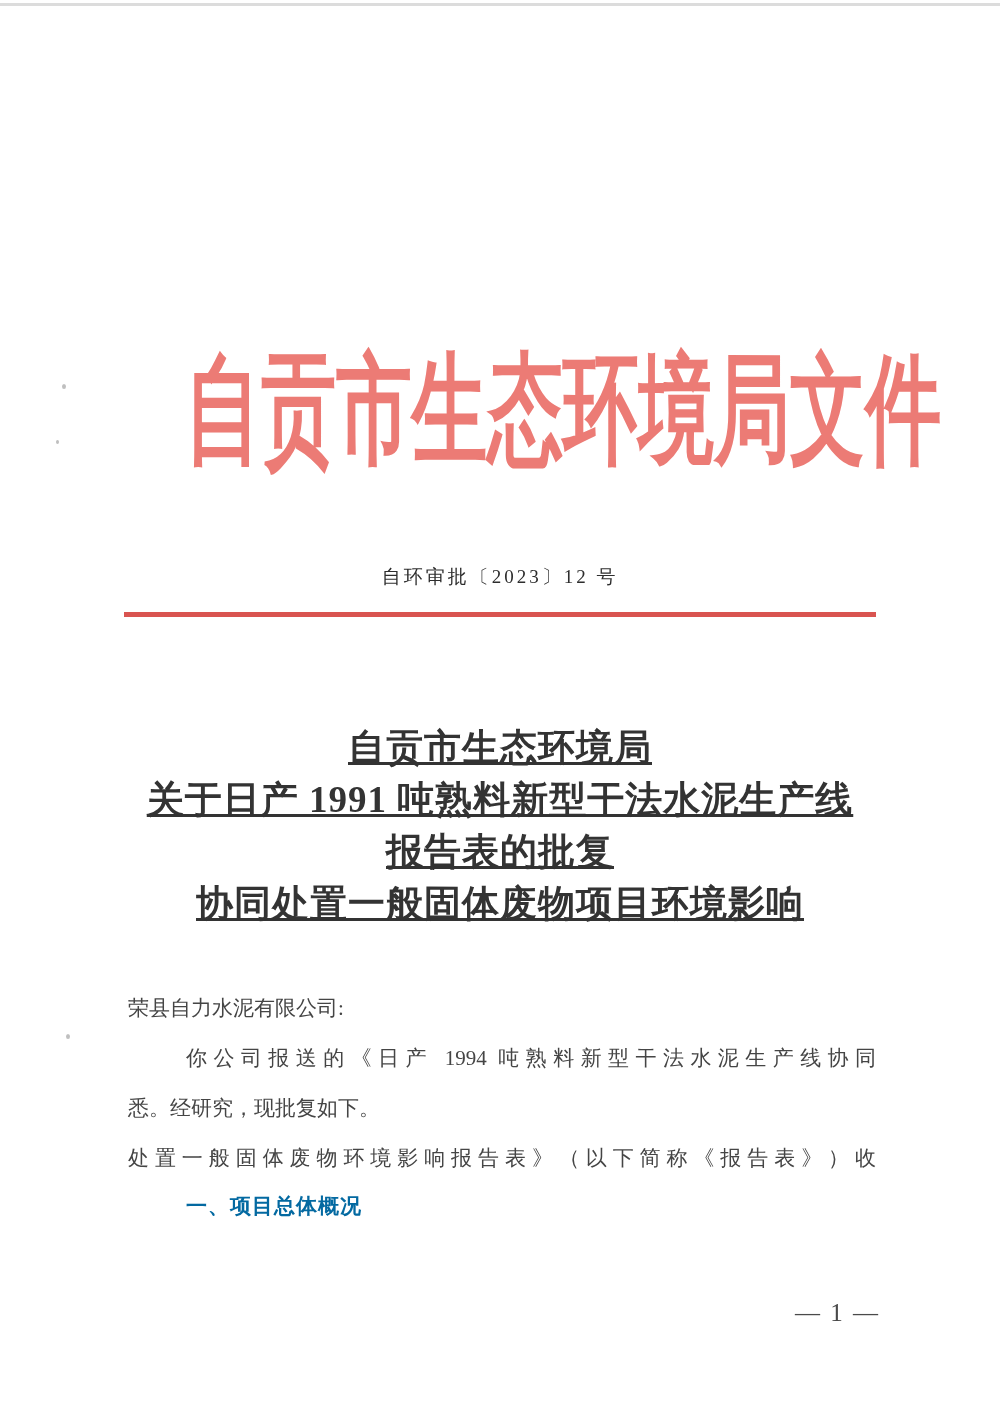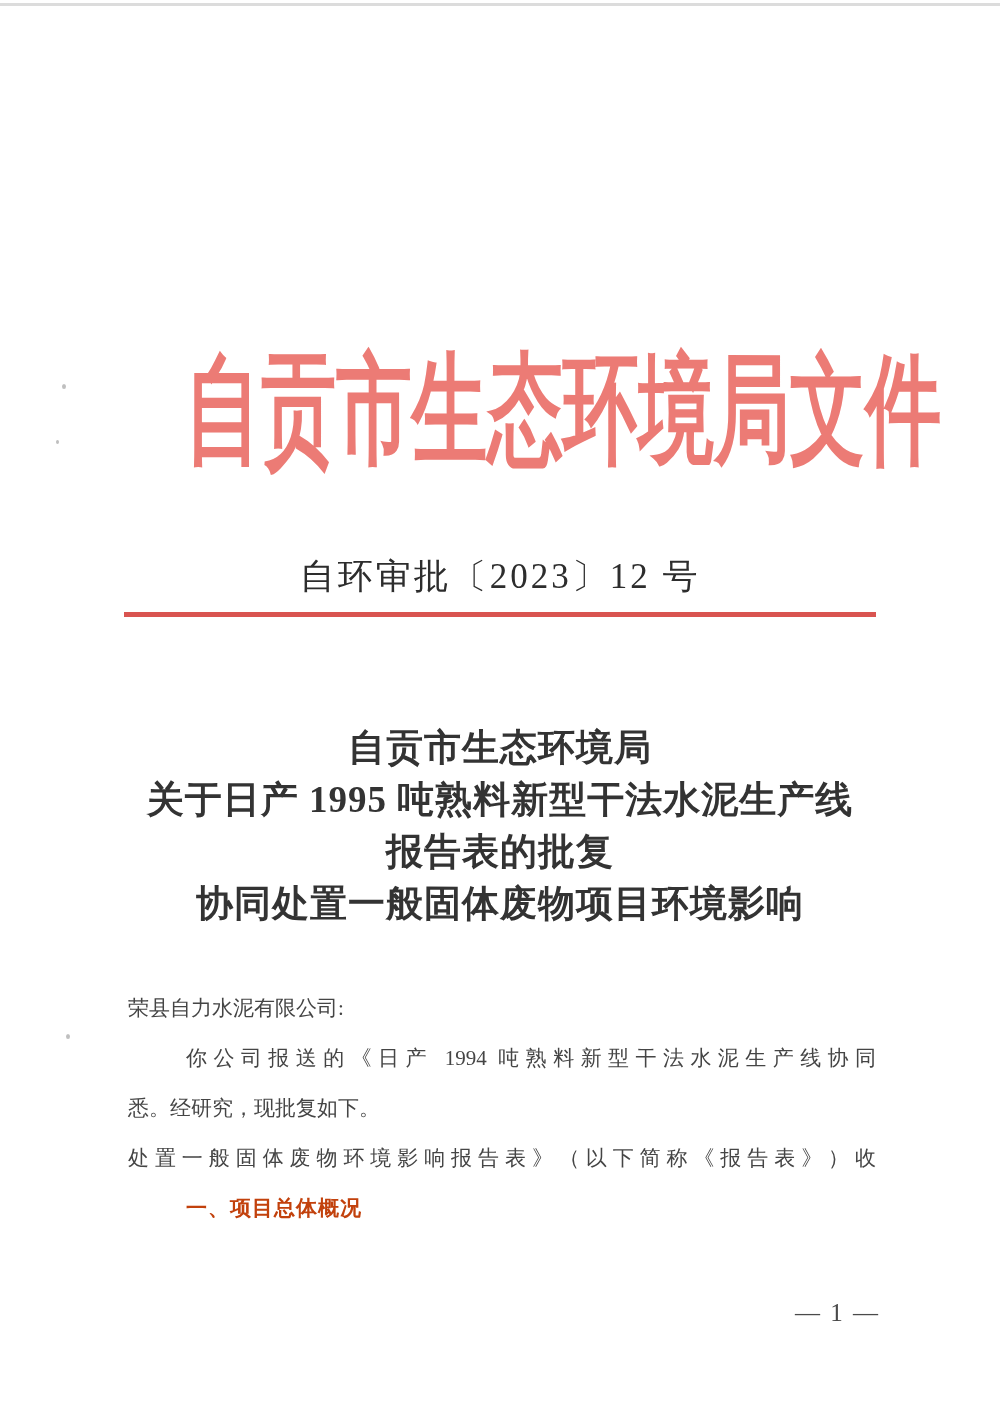--- a/index.html
+++ b/index.html
@@ -54,21 +54,21 @@
     transform-origin: 50% 50%;
   }
 
   
   .doc-number {
     position: absolute;
     top: 558px;
     left: 0;
     width: 100%;
     text-align: center;
-    font-size: 35px;
+    font-size: 19px;
     line-height: 38px;
     letter-spacing: 3px;
     color: #2d2d2d;
   }
 
   
   .red-divider {
     position: absolute;
     top: 612px;
     left: 124px;
@@ -86,20 +86,21 @@
     text-align: center;
     color: #333333;
     font-weight: bold;
     font-size: 37px;
   }
   .title-line {
     height: 52px;
     line-height: 52px;
     letter-spacing: 1px;
     white-space: nowrap;
+    text-decoration: underline;
   }
 
   
   .body-block {
     position: absolute;
     top: 983px;
     left: 128px;
     width: 748px;
     color: #454545;
     font-size: 21px;
@@ -110,23 +111,23 @@
     white-space: nowrap;
   }
   .body-line.fill {
     text-align: justify;
     text-align-last: justify;
   }
   .body-line.indent {
     text-indent: 58px;
   }
   .section-heading {
-    font-family: Liberation Sans, sans-serif;
+    font-family: Liberation Mono, monospace;
     font-weight: bold;
-    color: #c2410c;
+    color: #0369a1;
     text-indent: 58px;
     letter-spacing: 1px;
   }
 
   
   .page-number {
     position: absolute;
     top: 1296px;
     right: 120px;
     font-size: 25px;
@@ -147,21 +148,21 @@
   <div class="speck s3"></div>
 
   <div class="banner">自贡市生态环境局文件</div>
 
   <div class="doc-number">自环审批〔2023〕12 号</div>
 
   <div class="red-divider"></div>
 
   <div class="title-block">
     <div class="title-line">自贡市生态环境局</div>
-    <div class="title-line">关于日产 1995 吨熟料新型干法水泥生产线</div>
+    <div class="title-line">关于日产 1991 吨熟料新型干法水泥生产线</div>
     <div class="title-line">报告表的批复</div>
     <div class="title-line">协同处置一般固体废物项目环境影响</div>
   </div>
 
   <div class="body-block">
     <div class="body-line salutation">荣县自力水泥有限公司:</div>
     <div class="body-line indent fill">你公司报送的《日产 1994 吨熟料新型干法水泥生产线协同</div>
     <div class="body-line">悉。经研究，现批复如下。</div>
     <div class="body-line fill">处置一般固体废物环境影响报告表》（以下简称《报告表》）收</div>
     <div class="body-line section-heading">一、项目总体概况</div>

